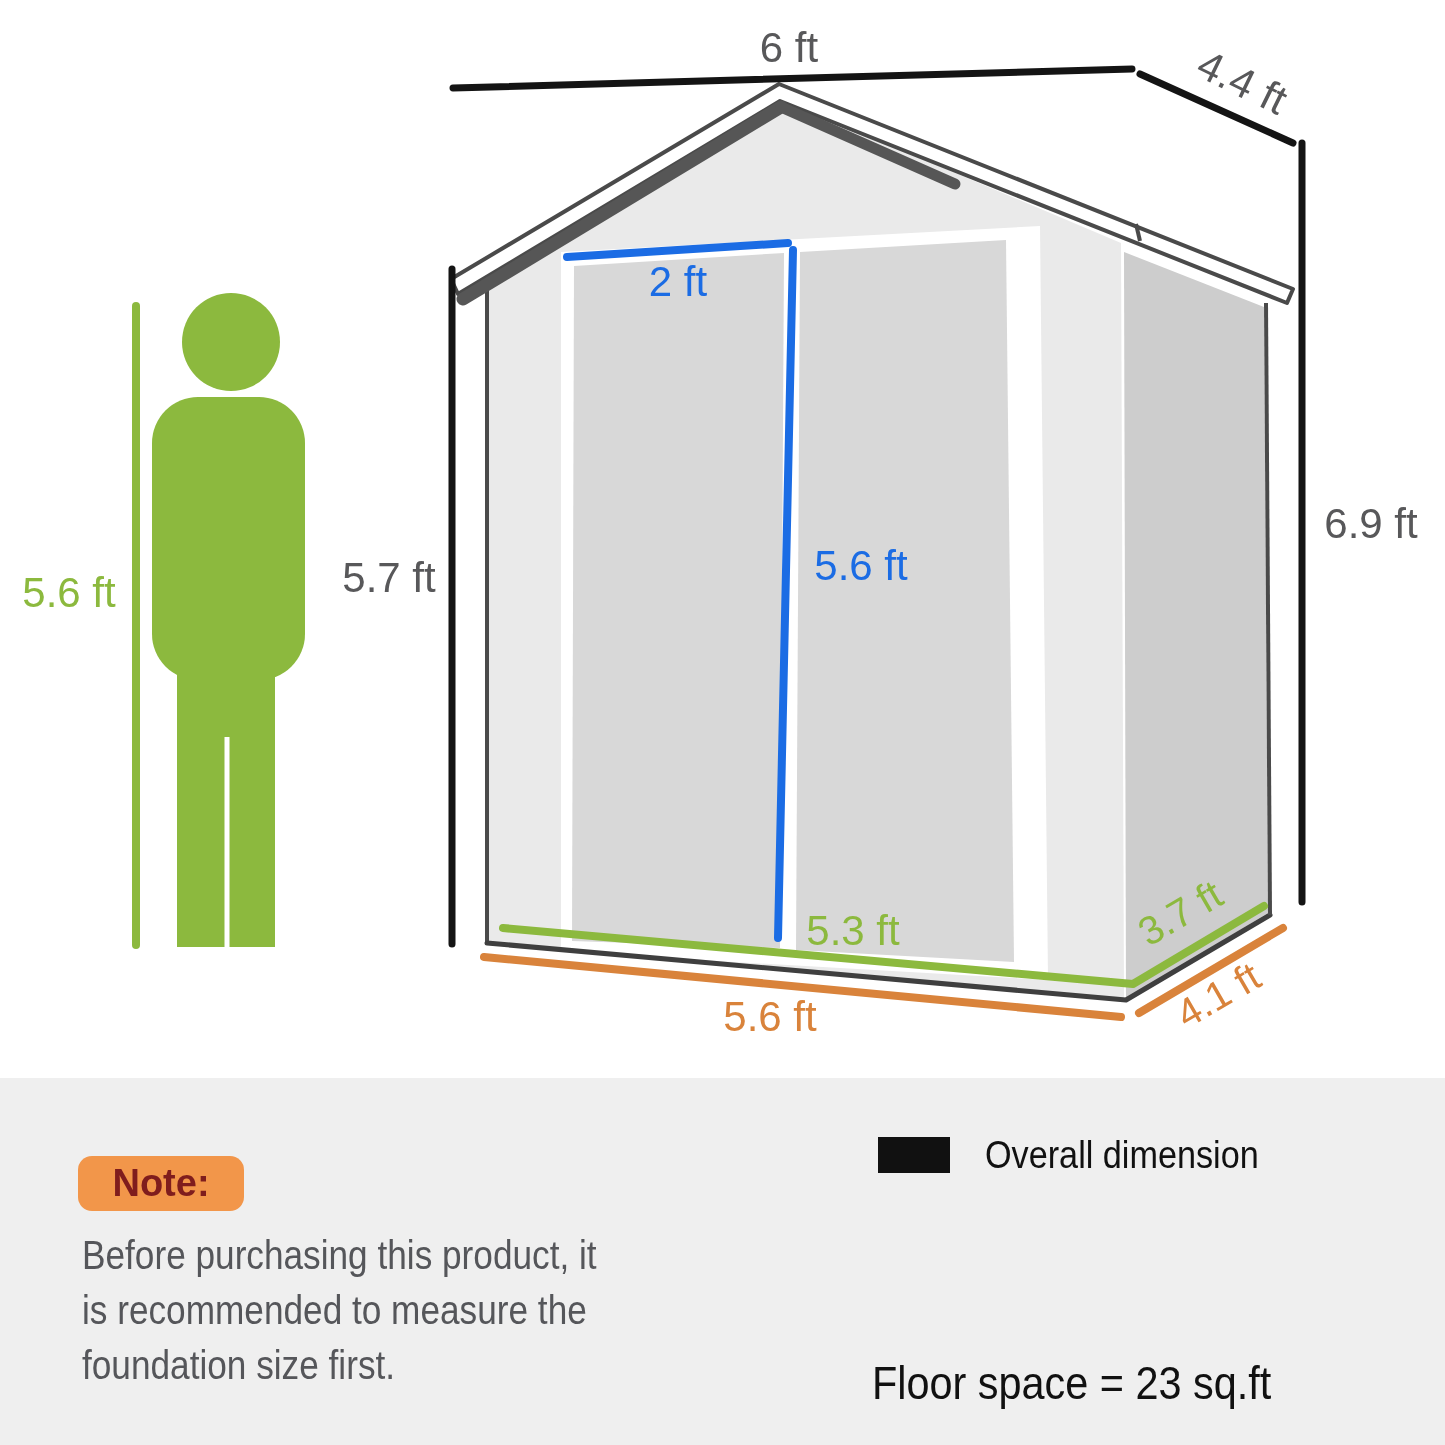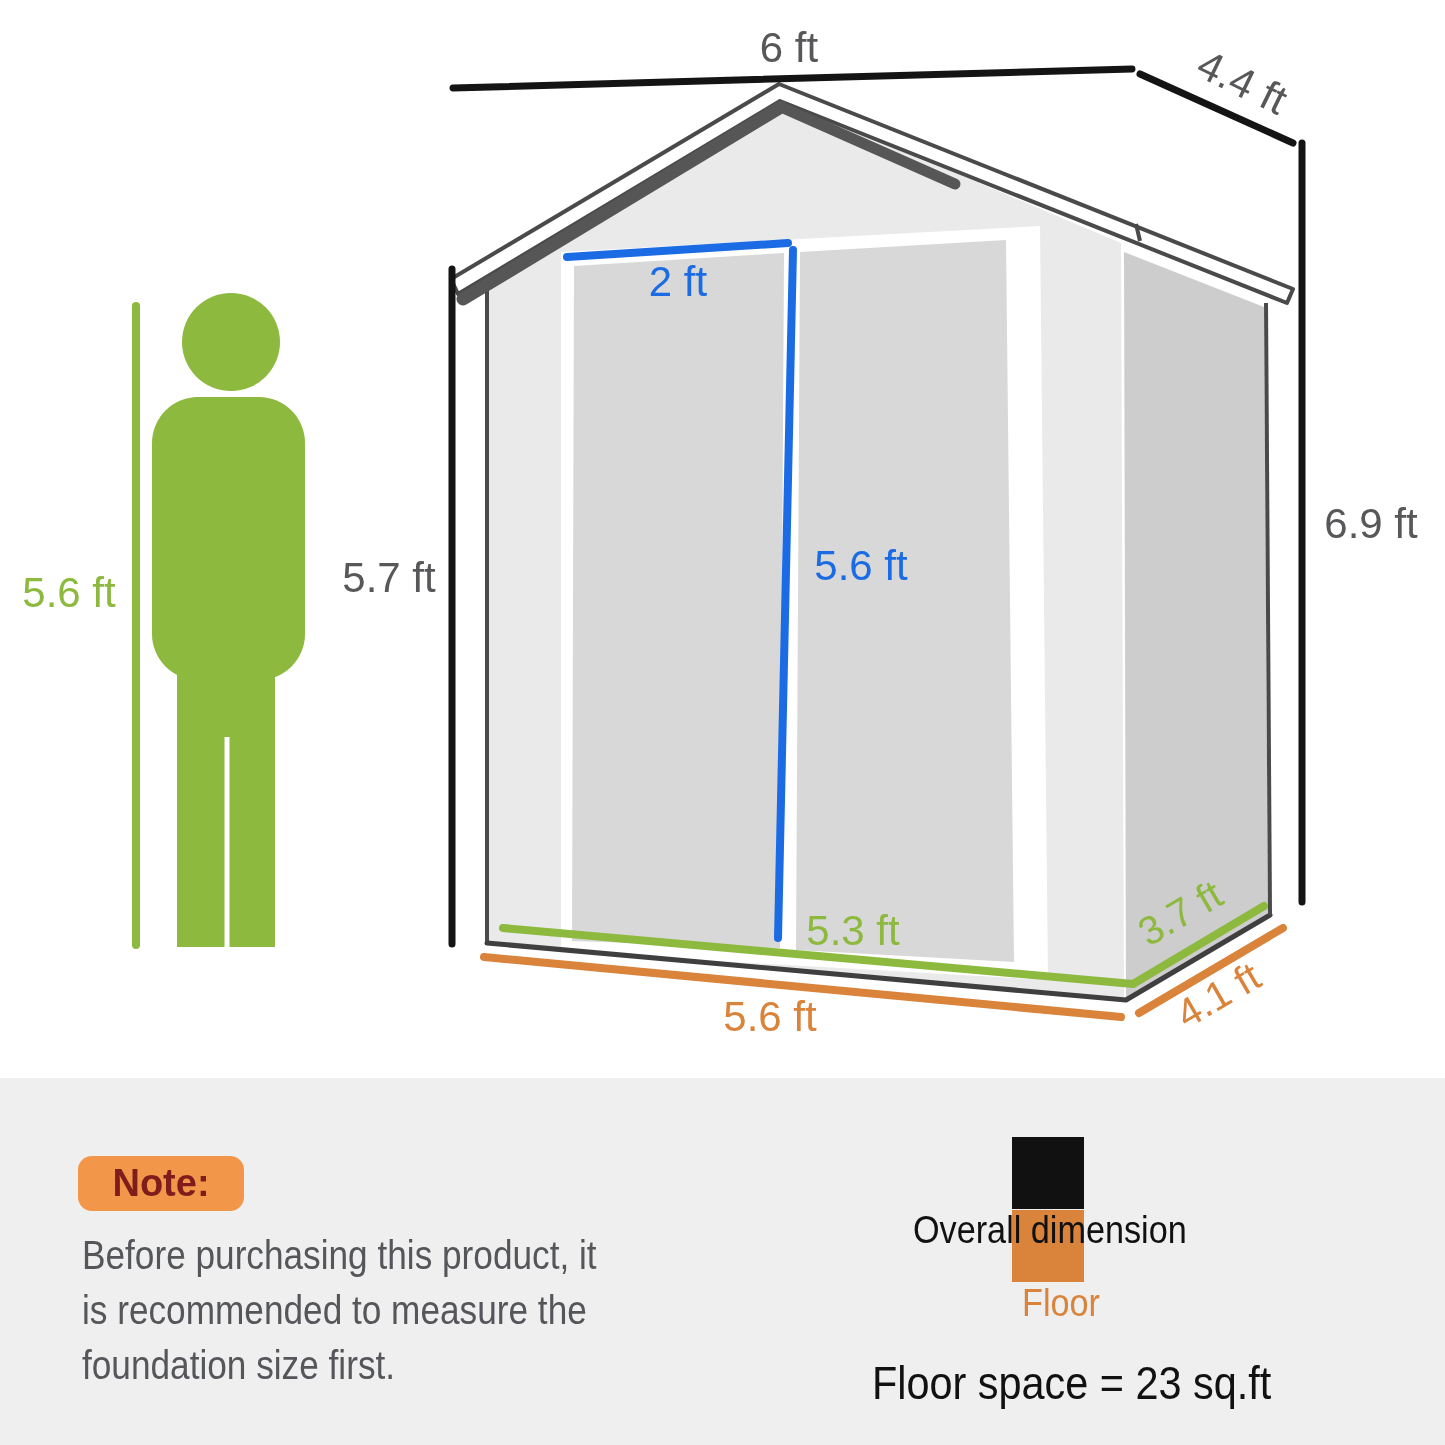--- a/index.html
+++ b/index.html
@@ -31,21 +31,21 @@
     position: absolute; left: 82px; top: 150px;
     font-size: 40px; line-height: 55px; color: #55565A;
     transform: scaleX(0.88); transform-origin: left top;
     white-space: nowrap;
   }
   .legend {
     position: absolute; left: 878px; top: 59px;
   }
   .legend-row {
     display: flex; align-items: center;
-    height: 36px; margin-bottom: 37px; flex-direction: column;
+    height: 36px; margin-bottom: 37px;
   }
   .legend-swatch {
     width: 72px; height: 36px; flex: 0 0 72px;
   }
   .legend-label {
     margin-left: 35px; font-size: 38px; white-space: nowrap;
     transform: scaleX(0.9); transform-origin: left center;
   }
   .floor-space {
     position: absolute; left: 872px; top: 278px;
@@ -115,21 +115,17 @@
       <div>Before purchasing this product, it</div>
       <div>is recommended to measure the</div>
       <div>foundation size first.</div>
     </div>
 
     <div class="legend">
       <div class="legend-row">
         <div class="legend-swatch" style="background: rgb(17, 17, 17);"></div>
         <div class="legend-label" style="color: rgb(17, 17, 17);">Overall dimension</div>
       </div>
-      <div class="legend-row">
-        <div class="legend-swatch" style="background: rgb(217, 131, 59);"></div>
-        <div class="legend-label" style="color: rgb(217, 131, 59);">Floor</div>
-      </div>
     </div>
 
     <div class="floor-space">Floor space = 23 sq.ft</div>
   </div>
 </div>
 
 </body></html>

